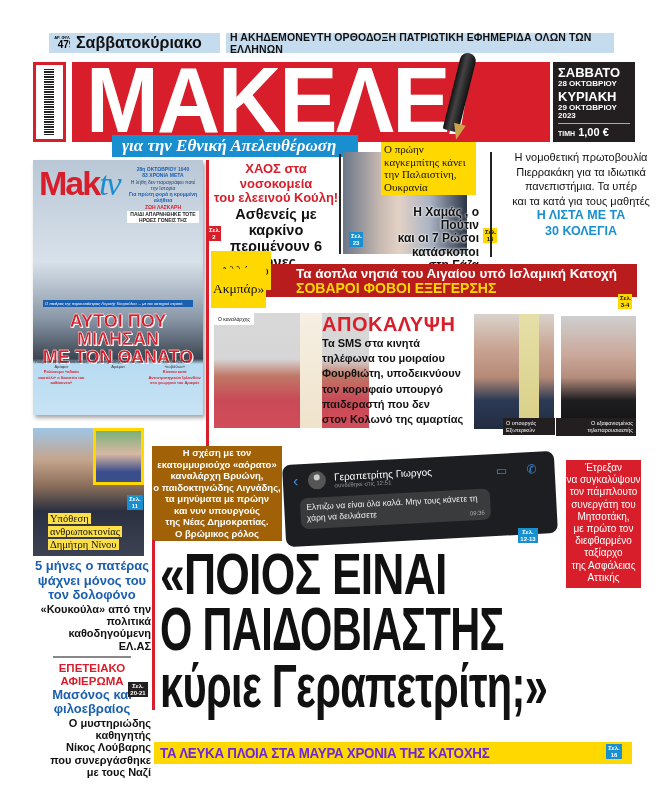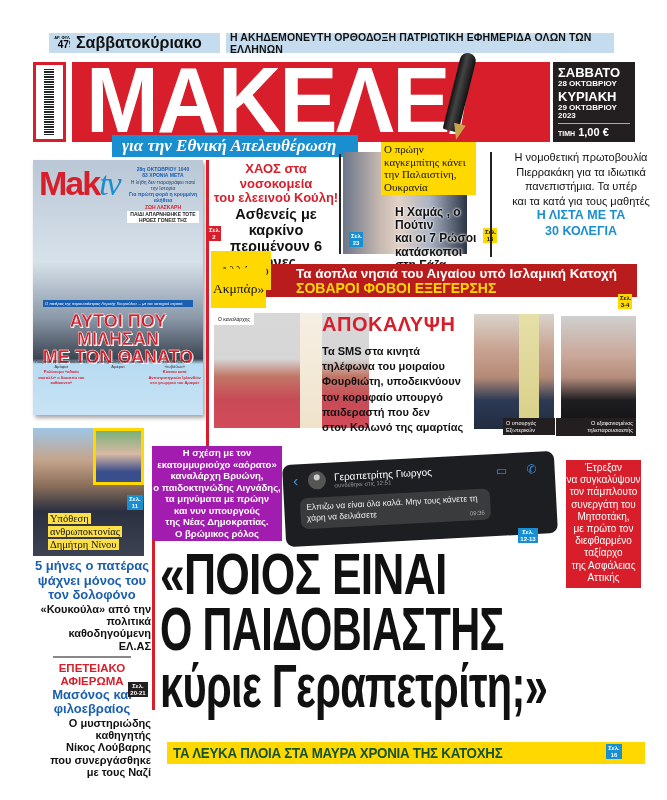--- a/index.html
+++ b/index.html
@@ -41,41 +41,41 @@
   .xaos { left: 212px; top: 162px; width: 128px; text-align:center; line-height: 1.12; }
   .xaos .r { color:#d81e2a; font-weight:bold; font-size: 13px; }
   .xaos .b { color:#111; font-weight:bold; font-size: 14.5px; }
   .sel { background:#d81e2a; color:#fff; font-size: 6px; font-weight: bold; text-align:center; line-height: 1.1; padding: 1px 2px; }
   .sel.blue { background:#1a8fd0; }
   .sel.yellow { background:#ffd800; color:#111; }
   .sel.dark { background:#231f20; }
   .putin { left: 343px; top: 152px; width: 124px; height: 102px; background: linear-gradient(90deg,#6b7688 0%,#c7b9b1 30%,#e3d1c5 45%,#aab4c4 70%,#2a3445 100%); overflow:hidden; }
   .vline-dark { left: 339px; top: 154px; width: 2px; height: 100px; background:#222; }
   .putin-yellow { left: 381px; top: 142px; width: 95px; background: #ffd800; font-family:"Liberation Serif", serif; font-size: 11px; line-height: 1.15; padding: 1px 3px; color:#111; }
-  .putin-head { left: 395px; top: 206px; width: 84px; text-align:left; font-size: 12px; font-weight: bold; color:#111; line-height: 1.1; text-shadow: 0 0 2px #fff, 0 0 3px #fff; }
+  .putin-head { left: 395px; top: 206px; width: 84px; text-align:right; font-size: 12px; font-weight: bold; color:#111; line-height: 1.1; text-shadow: 0 0 2px #fff, 0 0 3px #fff; }
   .nomo { left: 495px; top: 150px; width: 172px; text-align:center; font-size: 11px; color:#111; line-height: 1.32; }
   .nomo .blue { color:#1a8fd0; font-weight:bold; font-size: 12.5px; line-height: 1.25; }
   .vline-dark2 { left: 490px; top: 152px; width: 2px; height: 105px; background:#222; }
   .allaxou { left: 211px; top: 262px; width: 84px; font-family:"Liberation Serif", serif; font-size: 13.5px; color:#111; line-height: 1.35; }
   .allaxou span { background:#ffd800; padding: 12px 2px; }
   .aigaio { left: 220px; top: 264px; width: 417px; height: 33px; background:#b91c1c; padding-left: 76px; line-height: 1.05; }
   .aigaio .w { color:#fff; font-weight: bold; font-size: 13.5px; padding-top: 3px; }
   .aigaio .y { color:#ffd800; font-weight: bold; font-size: 14px; }
   .kanal { left: 214px; top: 313px; width: 155px; height: 115px; background: linear-gradient(180deg,#d8d8d8 0%,#d6d6d6 40%,#c07766 55%, #c94b57 75%, #d24b5a 100%); overflow:hidden; }
   .kanal-label { position:absolute; left: 0; top: 0; background:#fff; font-size: 5px; padding: 3px 4px; color:#111; }
   .ruler { background: linear-gradient(180deg,#f6efe3,#efe3cb); }
   .apokalypsi { left: 322px; top: 314px; width: 150px; }
   .apokalypsi .t { color:#d81e2a; font-weight:bold; font-size: 20px; line-height: 1; letter-spacing: 0.5px; }
-  .apokalypsi .b { color:#111; font-weight:bold; font-size: 11px; line-height: 1.38; margin-top: 10px; }
+  .apokalypsi .b { color:#111; font-weight:bold; font-size: 11px; line-height: 1.38; margin-top: 2px; }
   .gera { left: 474px; top: 314px; width: 80px; height: 115px; background: linear-gradient(180deg,#d9d3cc 0%,#c9a493 30%,#b58a76 55%,#2c3a55 75%,#222c40 100%); }
   .gera-ruler { left: 519px; top: 314px; width: 20px; height: 115px; background: linear-gradient(180deg,#e6dfa8,#d8cf86); }
   .gera-label { left: 503px; top: 418px; width: 52px; background:#231f20; color:#fff; font-size: 5.5px; padding: 2px 3px; line-height: 1.2; }
   .tv { left: 561px; top: 316px; width: 75px; height: 112px; background: linear-gradient(180deg,#cfcfcf 0%,#caa89a 35%,#b58c7c 55%,#1f1f22 75%,#111 100%); }
   .tv-label { left: 556px; top: 418px; width: 80px; background:#231f20; color:#fff; font-size: 5.5px; padding: 2px 3px; line-height: 1.25; text-align:right; }
-  .redbox-center { left: 152px; top: 446px; width: 130px; height: 95px; background:#a21caf; color:#fff; font-weight:bold; font-size: 9.5px; text-align:center; line-height: 1.22; padding-top: 1px; }
+  .redbox-center { left: 152px; top: 446px; width: 130px; height: 95px; background:#a16207; color:#fff; font-weight:bold; font-size: 9.5px; text-align:center; line-height: 1.22; padding-top: 1px; }
   .redbox-right { left: 566px; top: 460px; width: 75px; height: 128px; background:#d81e2a; color:#fff; font-size: 10px; text-align:center; line-height: 1.22; padding-top: 2px; }
   .chat { left: 284px; top: 458px; width: 272px; height: 82px; background: #1c1e21; border-radius: 8px; transform: rotate(-3deg); overflow: hidden; }
   .chat .hdr { display:flex; align-items:center; padding: 8px 10px 0; }
   .chat .back { color:#3a8fe0; font-size: 16px; margin-right: 10px; }
   .chat .av { width: 18px; height: 18px; border-radius: 50%; background:#555; margin-right: 8px; position:relative; }
   .chat .av::after { content:""; position:absolute; left:6px; top:3px; width:6px; height:6px; border-radius:50%; background:#ccc; }
   .chat .name { color:#fff; font-size: 10px; line-height: 1.1; }
   .chat .seen { color:#999; font-size: 6px; }
   .chat .icons { margin-left:auto; color:#3a8fe0; font-size: 12px; letter-spacing: 8px; }
   .chat .bubble { margin: 8px 0 0 16px; width: 190px; background:#3a3b3d; border-radius: 7px; padding: 4px 6px; color:#eee; font-size: 8.5px; line-height: 1.35; position:relative; }
@@ -87,21 +87,21 @@
   .left-col { left: 33px; top: 559px; width: 118px; text-align:center; font-weight: bold; line-height: 1.12; }
   .left-col .blue { color:#1a5fb0; font-size: 13px; }
   .left-col .blk { color:#111; font-size: 11px; text-align: right; }
   .left-col .red { color:#d81e2a; font-size: 11.5px; }
   .left-col hr { border:0; height: 2px; background:#888; margin: 4px 20px; }
   .vline-red2 { left: 152px; top: 540px; width: 3px; height: 170px; background:#d81e2a; }
   .big-head { left: 160px; top: 548px; width: 395px; font-weight: bold; color:#111; line-height: 0.92; text-align:left; }
   .big-head .l1 { font-size: 57px; letter-spacing: -1px; transform: scaleX(0.78); transform-origin:left; white-space: nowrap; }
   .big-head .l2 { font-size: 62px; letter-spacing: -1px; transform: scaleX(0.67); transform-origin:left; white-space: nowrap; }
   .big-head .l3 { font-size: 62px; letter-spacing: -1px; transform: scaleX(0.67); transform-origin:left; white-space: nowrap; }
-  .bottom-bar { left: 154px; top: 742px; width: 478px; height: 22px; background:#ffd800; color:#14532d; font-weight: bold; font-size: 15.5px; line-height: 22px; padding-left: 6px; letter-spacing: -0.3px; white-space: nowrap; overflow:hidden;margin-left:13px; }
+  .bottom-bar { left: 154px; top: 742px; width: 478px; height: 22px; background:#ffd800; color:#6d28d9; font-weight: bold; font-size: 15.5px; line-height: 22px; padding-left: 6px; letter-spacing: -0.3px; white-space: nowrap; overflow:hidden; }
   .bottom-bar span { display:inline-block; transform: scaleX(0.86); transform-origin:left; }
 </style>
 </head>
 <body>
 
 <div class="abs topbar issue lblue">
   <div class="l1">ΑΡ. ΦΥΛΛΟΥ</div>
   <div class="l2">479</div>
 </div>
 <div class="abs topbar weekend lblue cond">Σαββατοκύριακο</div>

